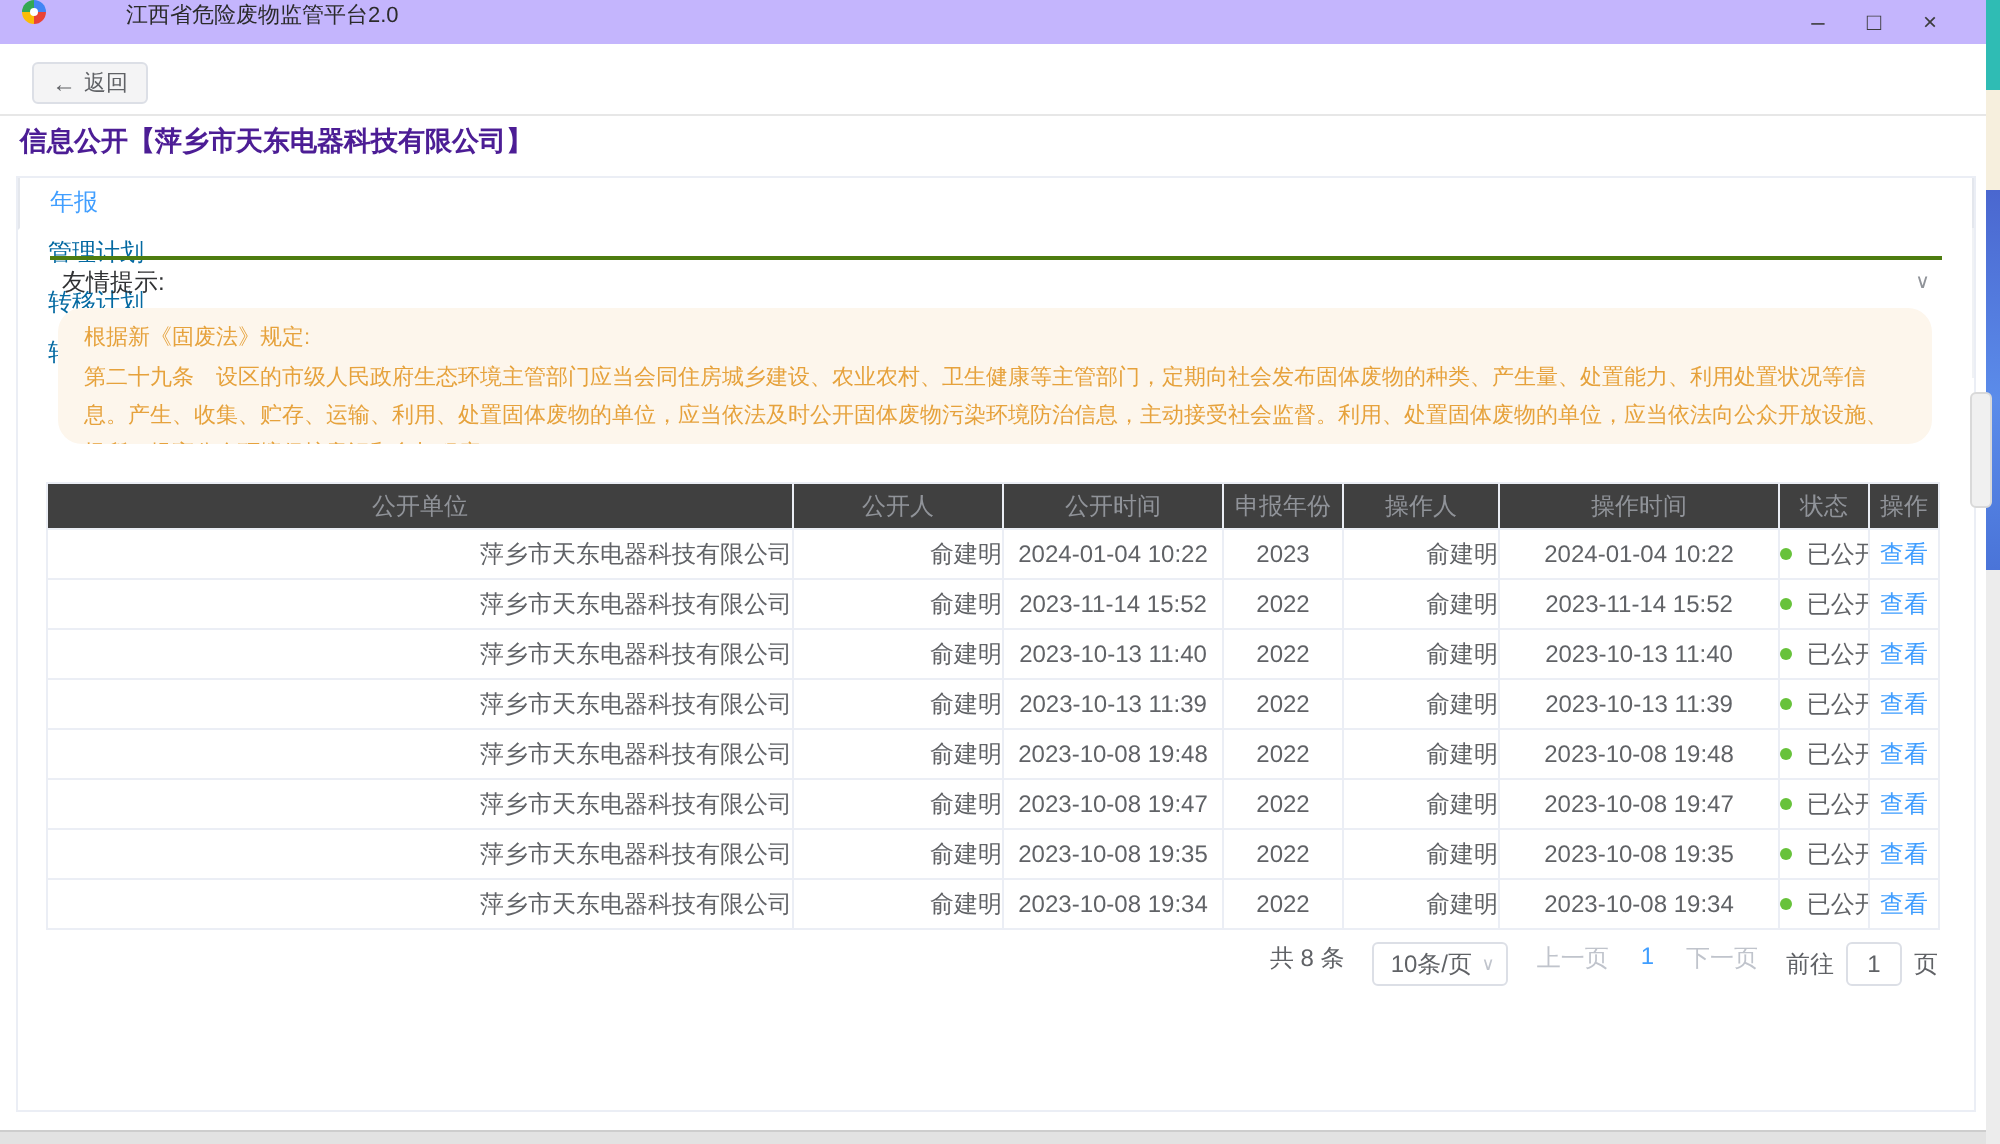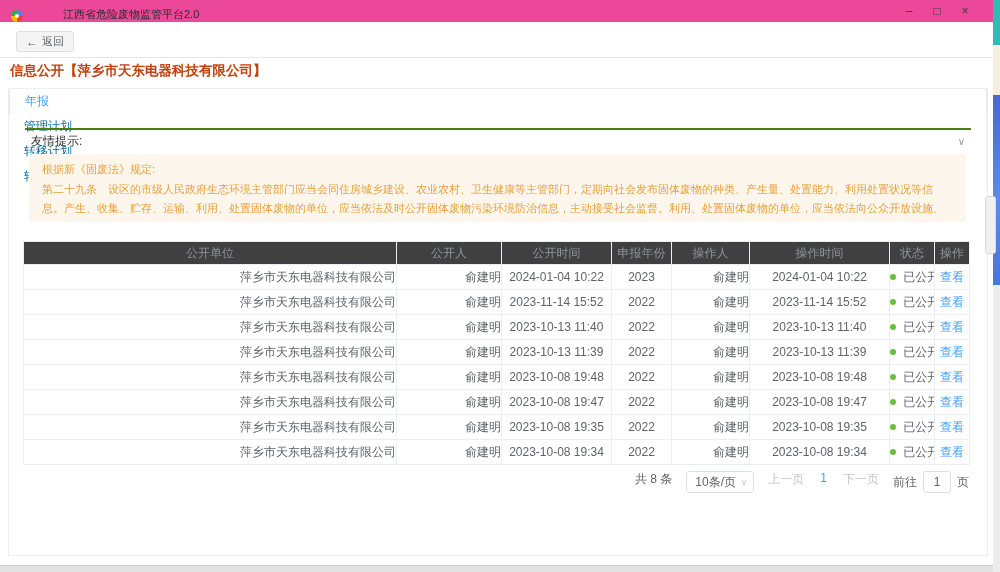--- a/index.html
+++ b/index.html
@@ -1,21 +1,21 @@
 <!DOCTYPE html>
 <html><head>
 <meta charset="utf-8">
 <style>
   * { margin:0; padding:0; box-sizing:border-box; }
   html,body { width:1000px; height:572px; overflow:hidden; }
   body { font-family:"Liberation Sans","DejaVu Sans",sans-serif; background:#fff; position:relative; }
 
   
-  .titlebar { position:absolute; left:0; top:0; width:993px; height:22px; background:#ec4899;
-    display:flex; align-items:flex-end; }
+  .titlebar { position:absolute; left:0; top:0; width:993px; height:22px; background:#c4b5fd;
+    display:flex; align-items:flex-start; }
   .app-logo { width:12px; height:12px; border-radius:50%; margin-left:11px; position:relative;
     background:conic-gradient(#4285f4 0 25%, #ea4335 25% 50%, #fbbc05 50% 75%, #34a853 75% 100%); }
   .app-logo::after { content:""; position:absolute; left:4px; top:4px; width:4px; height:4px;
     border-radius:50%; background:#fff; }
   .app-title { font-size:11px; color:#2b2b2b; margin-left:40px; }
   .win-controls { margin-left:auto; display:flex; align-items:center; height:100%; padding-right:14px; }
   .win-btn { width:28px; height:100%; display:flex; align-items:center; justify-content:center;
     font-size:12px; color:#3c3c3c; cursor:default; }
   .right-strip { position:absolute; left:993px; top:0; width:7px; height:572px; }
   .rs-teal { position:absolute; top:0; height:45px; width:100%; background:#2fbcb4; }
@@ -26,21 +26,21 @@
   .bottom-strip { position:absolute; left:0; top:565px; width:993px; height:7px;
     background:#e2e2e2; border-top:1px solid #cdcdcd; }
 
   
   .client { position:absolute; left:0; top:22px; width:993px; height:543px; background:#fff; }
   .back-btn { position:absolute; left:16px; top:9px; height:21px; padding:0 9px;
     background:#f4f4f5; border:1px solid #dcdfe6; border-radius:3px; font-size:11px; color:#606266;
     display:flex; align-items:center; gap:4px; cursor:pointer; font-family:inherit; }
   .back-arrow { font-size:12px; line-height:1; }
   .top-divider { position:absolute; left:0; top:35px; width:993px; height:1px; background:#e7e7e7; }
-  .page-title { position:absolute; left:10px; top:40px; font-size:13.5px; font-weight:bold; color:#c2410c; }
+  .page-title { position:absolute; left:10px; top:40px; font-size:13.5px; font-weight:bold; color:#4c1d95; }
 
   
   .panel { position:absolute; left:8px; top:66px; width:980px; height:468px;
     background:#fff; border:1px solid #ebeef5; }
 
   
   .tabs { position:absolute; left:0; top:0; right:0; height:26px; display:flex;
     border-bottom:1px solid #e4e7ed;flex-direction:column; }
   .tab { padding:0 15px; line-height:25px; font-size:12px; color:#0369a1;
     border-right:1px solid #f0f2f5; cursor:pointer; }
@@ -48,21 +48,21 @@
     border-right:1px solid #e4e7ed; margin-bottom:-1px; border-bottom:1px solid #fff; }
 
   
   .notice-row { position:absolute; left:16px; right:16px; top:39px; height:24px;
     border-top:2px solid #4d7c0f; display:flex; align-items:center; justify-content:space-between;
     cursor:pointer; }
   .notice-label { font-size:12px; color:#303133; padding-left:6px; }
   .collapse-arrow { font-size:10px; color:#909399; padding-right:6px; }
 
   .warning-box { position:absolute; left:20px; right:21px; top:65px; height:68px;
-    background:#fdf6ec; border-radius:4px; color:#e6a23c; font-size:11px; line-height:19px;
+    background:#fdf6ec; border-radius:12px; color:#e6a23c; font-size:11px; line-height:19px;
     padding:6px 13px; overflow:hidden; }
   .warning-heading { margin-bottom:1px; }
 
   
   .data-table { position:absolute; left:14px; top:152px; width:946px;
     border-collapse:collapse; table-layout:fixed; font-size:12px; }
   .data-table th { height:23px; font-weight:400; color:#909399; background:#404040;
     border:1px solid #ebeef5; text-align:center; }
   .data-table td { height:25px; color:#606266; border:1px solid #ebeef5;
     text-align:center; padding:0; white-space:nowrap; overflow:hidden; }

